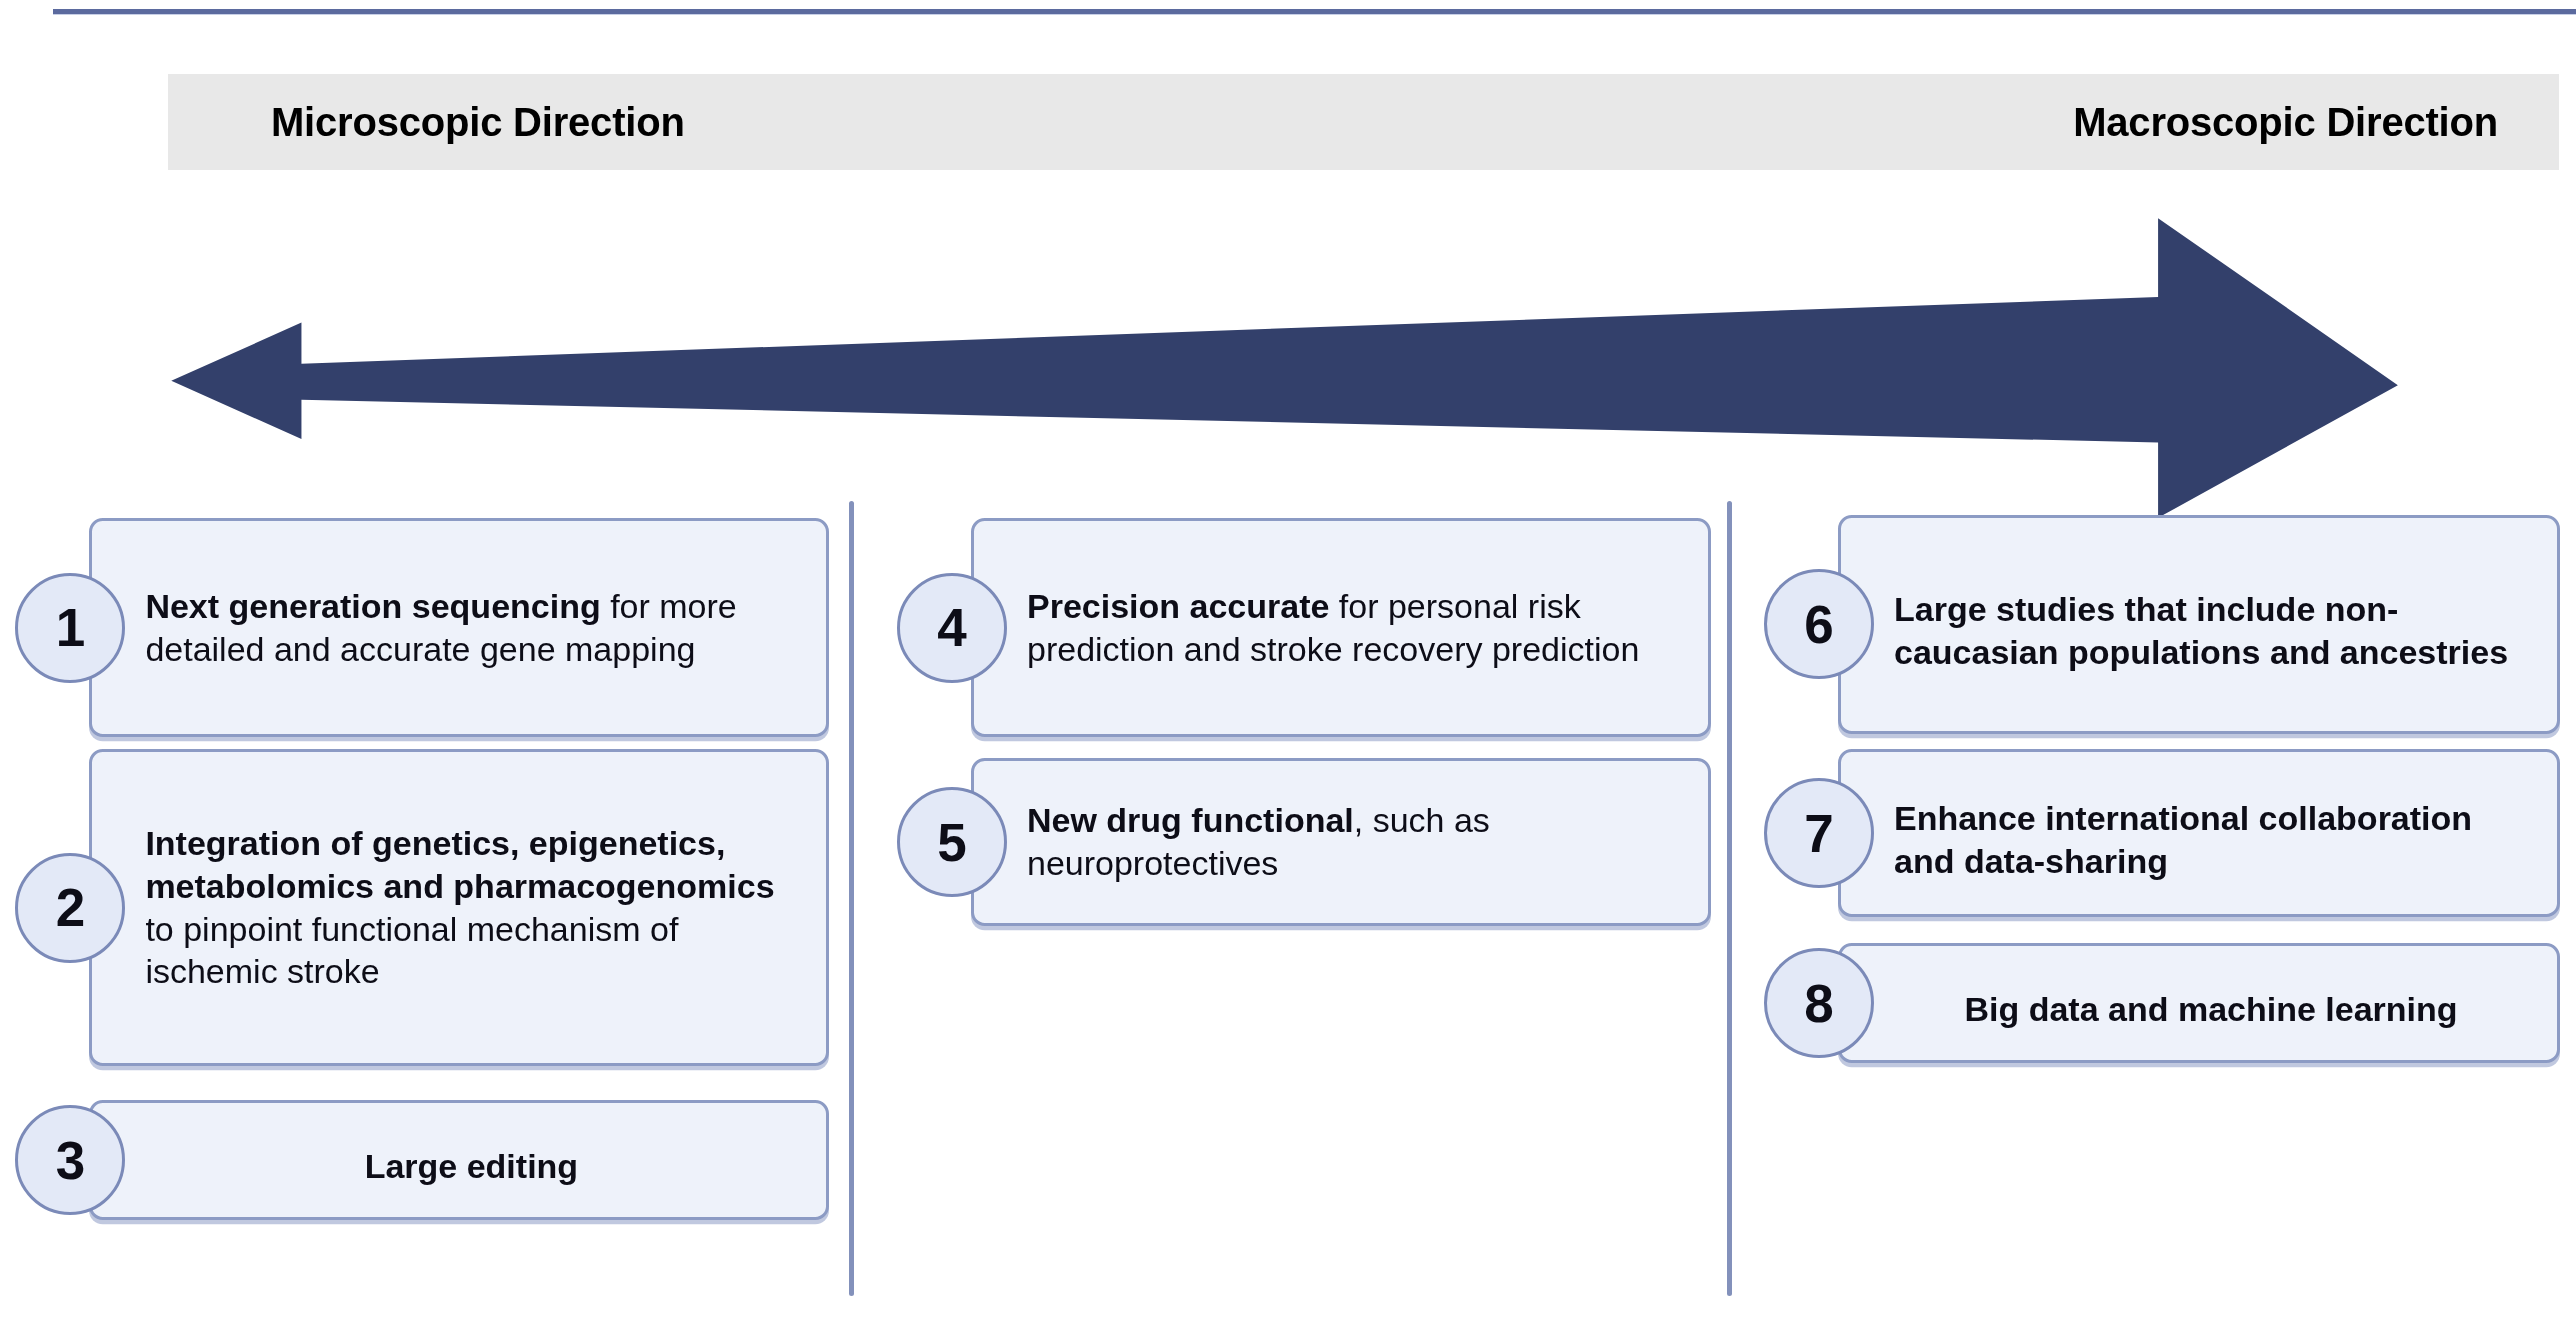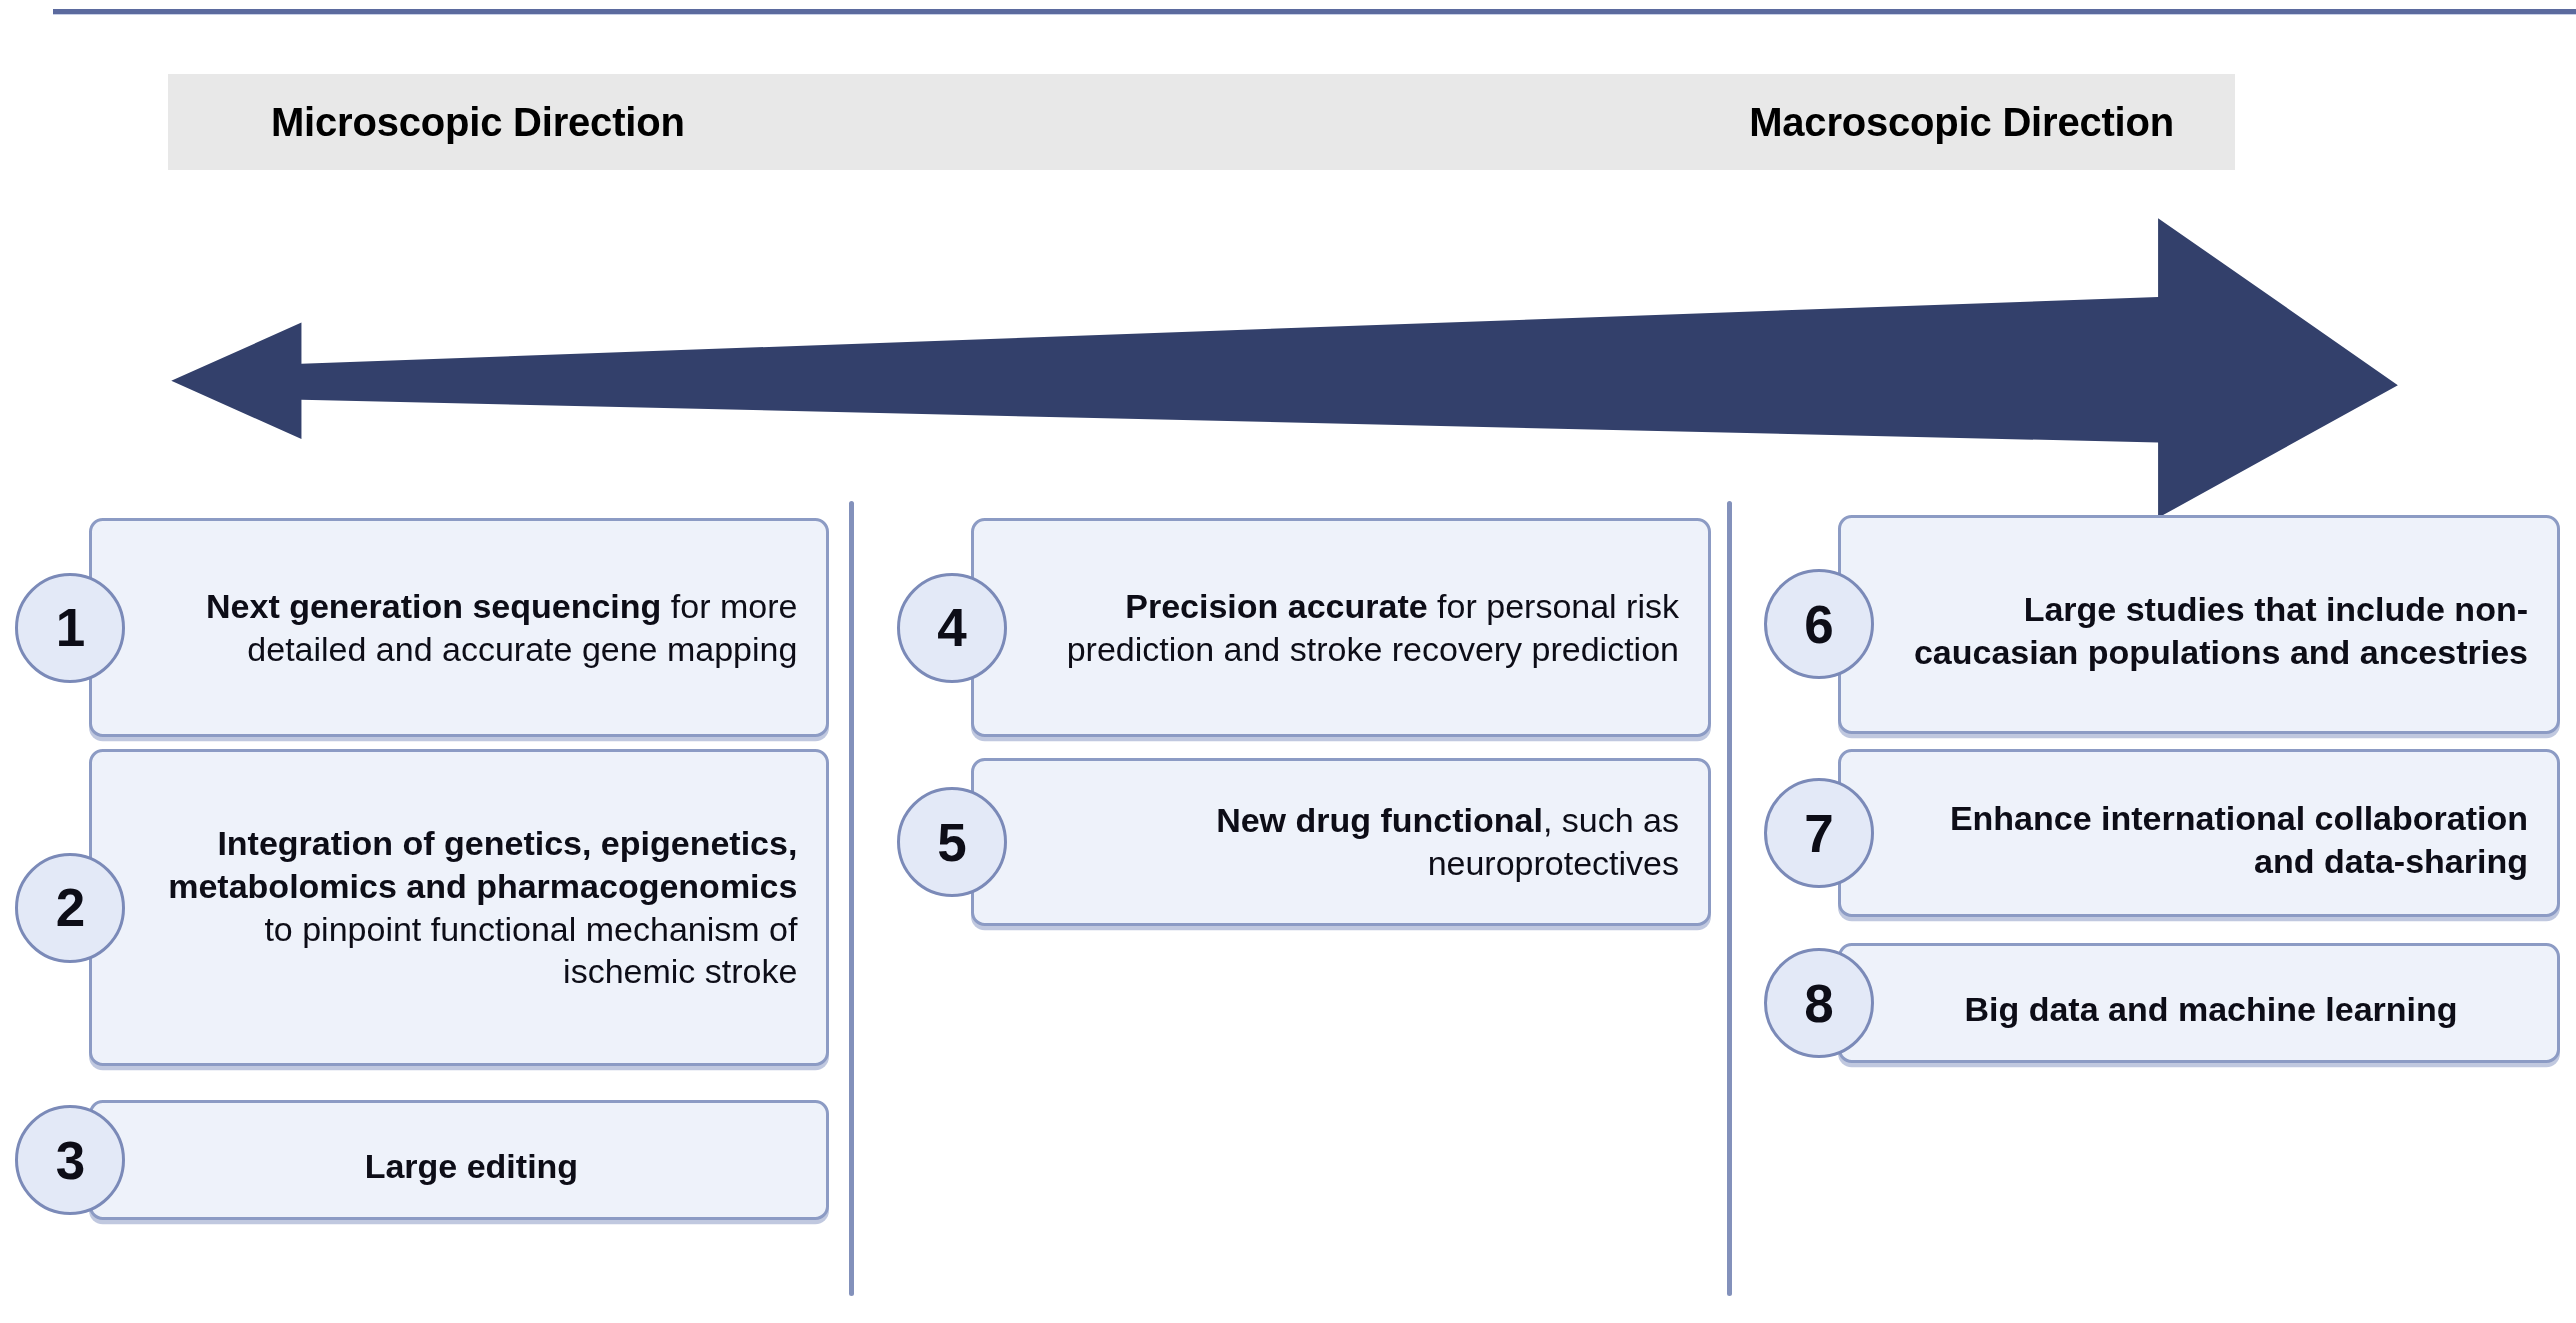--- a/index.html
+++ b/index.html
@@ -31,21 +31,21 @@
     height: 4.3px;
     background: #5b6a9e;
     border-bottom: 1.7px solid #c7cfe6;
   }
 
   
   .header-band {
     position: absolute;
     left: 168px;
     top: 74px;
-    width: 2067px;
+    width: 2391px;
     height: 96px;
     background: #e8e8e8;
   }
   .header-label {
     position: absolute;
     top: 50%;
     transform: translateY(-50%);
     font-size: 40px;
     font-weight: bold;
     color: #000000;
@@ -133,21 +133,21 @@
     border-radius: 13.7px;
     box-sizing: border-box;
     display: flex;
     align-items: center;
     justify-content: center;
     padding: 19px 29px 19px 53px;
     box-shadow: 0 4.3px 0 0 rgba(140,155,196,0.55);
   }
 
   .card-text {
-    text-align: right;
+    text-align: left;
     font-size: 34px;
     line-height: 1.26;
     color: #0d0d17;
     font-weight: normal;
   }
   .card-text b { font-weight: bold; }
   .card-text.all-bold { font-weight: bold; margin-top: 13px; }
 
   
   .item.h3 .card { min-height: 219px; }

